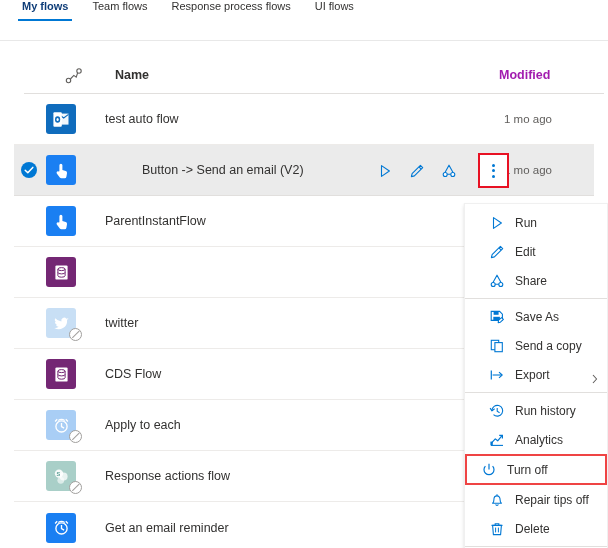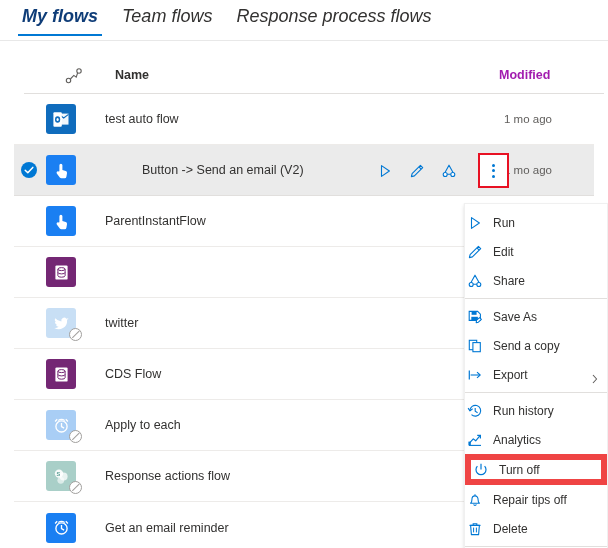--- a/index.html
+++ b/index.html
@@ -12,23 +12,23 @@
   #app { position: relative; width: 608px; height: 548px; background:#fff; }
 
   
   .tabbar {
     position: absolute; left: 0; top: 0; width: 608px; height: 41px;
     border-bottom: 1px solid #e8e8e8;
     display: flex; align-items: flex-start; padding-left: 10px;
   }
   .tab {
     position: relative;
-    font-size: 18px; color: #323130;
-    padding: 6px 12px 9px 12px;
-    white-space: nowrap; cursor: pointer; font-style: italic;
+    font-size: 11px; color: #323130;
+    padding: 0 12px 9px 12px;
+    white-space: nowrap; cursor: pointer;
   }
   .tab.active { color: #0f3d78; font-weight: 700; }
   .tab.active::after {
     content: ""; position: absolute; left: 8px; right: 8px; bottom: 0;
     height: 2px; background: #0078d4;
   }
 
   
   .colhead {
     position: absolute; left: 24px; top: 58px; width: 580px; height: 36px;
@@ -122,47 +122,48 @@
     position: absolute; left: 464px; top: 203px;
     width: 144px; background: #ffffff;
     box-shadow: 0 1.6px 3.6px rgba(0,0,0,.132), 0 0.3px 0.9px rgba(0,0,0,.108);
     border: 1px solid #f0f0f0;
     padding: 4px 0 0 0;
     z-index: 5;
   }
   .mi {
     position: relative; height: 29px;
     display: flex; align-items: center;
-    padding-left: 0; cursor: pointer;
+    padding-left: 22px; cursor: pointer;
   }
   .mi .mi-ico {
     width: 20px; height: 20px; margin-right: 8px;
     display: flex; align-items: center; justify-content: center; flex: 0 0 20px;
   }
   .mi .mi-ico svg { display: block; }
   .mi .mi-label { font-size: 12px; color: #323130; white-space: nowrap; }
   .mi .mi-chev {
     position: absolute; right: 9px; top: 50%; margin-top: -5px;
     width: 6px; height: 10px;
   }
   .mi.highlight {
-    border: 6px solid #ef4444;
-    height: 31px; padding-left: 0;
+    border: 2px solid #ef4444;
+    height: 31px; padding-left: 12px;
   }
   .sep { height: 1px; background: #e1dfdd; margin: 3px 0; }
 </style>
 </head>
 <body>
 
 <div id="app">
 
   <div class="tabbar" id="tabbar">
       <div class="tab active">My flows</div>
       <div class="tab">Team flows</div>
       <div class="tab">Response process flows</div>
+      <div class="tab">UI flows</div>
     </div>
 
   <div class="colhead">
     <span class="ch-flowicon">
       <svg width="18" height="18" viewBox="0 0 18 18">
         <circle cx="3.5" cy="13.5" r="2.2" fill="none" stroke="#605e5c" stroke-width="1.1"></circle>
         <circle cx="14" cy="4" r="2.2" fill="none" stroke="#605e5c" stroke-width="1.1"></circle>
         <path d="M5.4 12 L8.8 8.4 L11.2 10.2 L12.6 6" fill="none" stroke="#605e5c" stroke-width="1.1"></path>
       </svg>
     </span>

